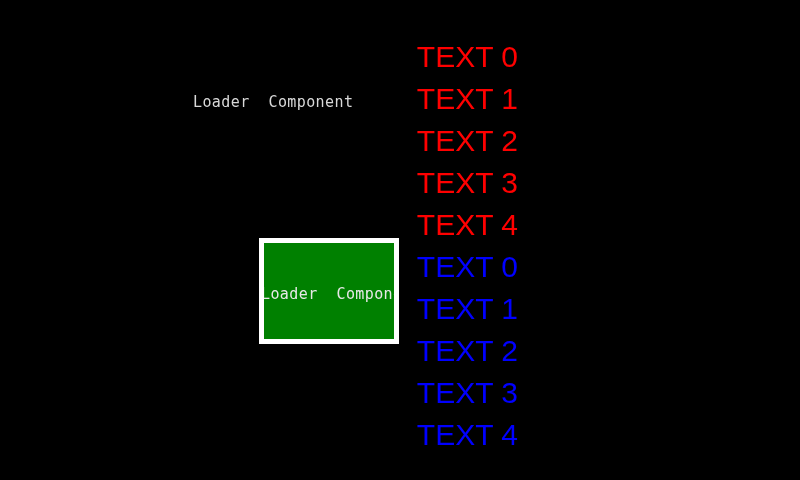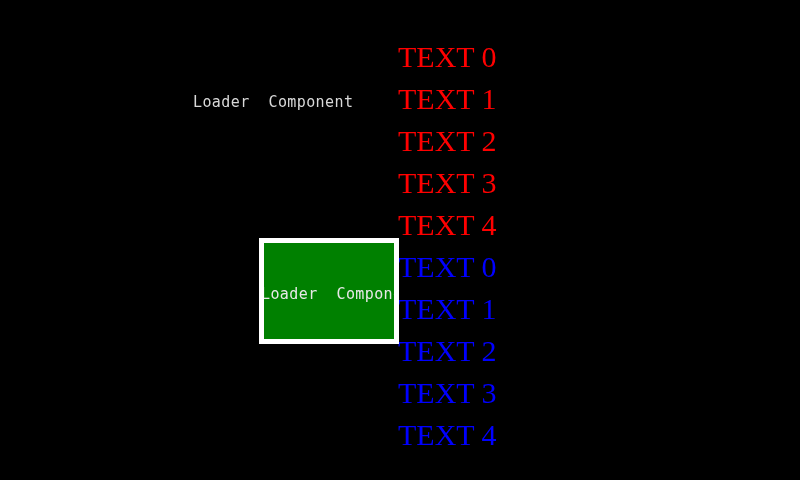--- a/index.html
+++ b/index.html
@@ -32,24 +32,25 @@
   
   .text-column {
     position: absolute;
     left: 398px;
     top: 36px;
     width: 120px;
   }
   .text-row {
     height: 42px;
     line-height: 42px;
-    font-family: Liberation Serif, serif;
+    font-family: Liberation Sans, sans-serif;
     font-size: 30px;
     letter-spacing: 0px;
     white-space: pre;
+    text-align: right;
   }
   .text-row.red  { color: #ff0000; }
   .text-row.blue { color: #0000ff; }
 
   
   .loader-box {
     position: absolute;
     left: 259px;
     top: 238px;
     width: 130px;

